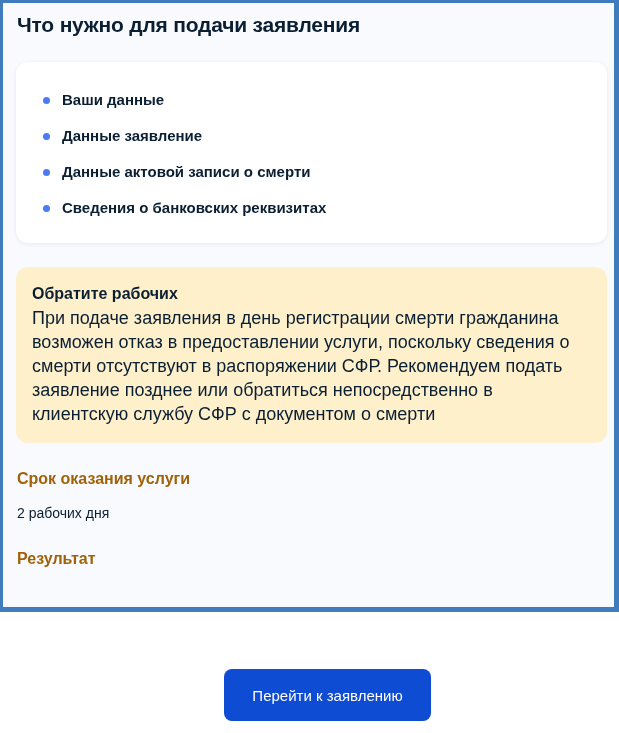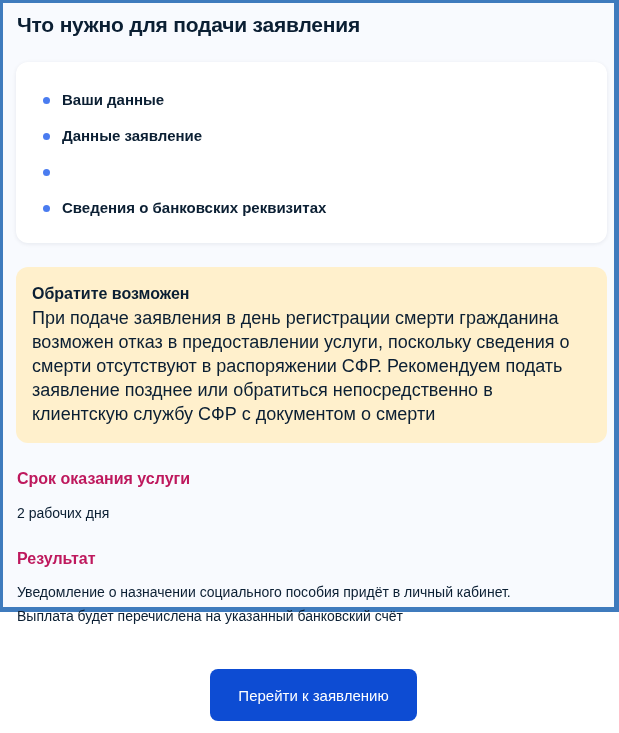--- a/index.html
+++ b/index.html
@@ -94,34 +94,34 @@
     }
     .section {
       position: absolute;
       left: 14px;
       width: 590px;
     }
     .section-title {
       font-size: 16px;
       font-weight: bold;
       line-height: 20px;
-      color: #be185d;
+      color: #a16207;
     }
     .section-text {
       font-size: 14px;
       line-height: 24px;
       color: #0b1f33;
     }
     .sec-term { top: 466px; }
     .sec-term .section-text { margin-top: 12px; }
     .sec-result { top: 546px; }
     .sec-result .section-text { margin-top: 11px; }
     .cta-button {
       position: absolute;
-      left: 207px;
+      left: 221px;
       top: 666px;
       width: 207px;
       height: 52px;
       background: #0d4cd3;
       color: #ffffff;
       border: none;
       border-radius: 8px;
       font-family: "Liberation Sans", "DejaVu Sans", sans-serif;
       font-size: 15px;
       cursor: pointer;
@@ -140,41 +140,38 @@
       <li class="req-item">
         <span class="req-bullet"></span>
         <span>Ваши данные</span>
       </li>
       <li class="req-item">
         <span class="req-bullet"></span>
         <span>Данные заявление</span>
       </li>
       <li class="req-item">
         <span class="req-bullet"></span>
+        <span>Данные актовой записи о смерти</span>
       </li>
       <li class="req-item">
         <span class="req-bullet"></span>
         <span>Сведения о банковских реквизитах</span>
       </li>
     </ul>
   </div>
 
   <div class="card card-warn">
-    <div class="warn-title">Обратите возможен</div>
+    <div class="warn-title">Обратите рабочих</div>
     <div class="warn-text">При подаче заявления в день регистрации смерти гражданина возможен отказ в предоставлении услуги, поскольку сведения о смерти отсутствуют в распоряжении СФР. Рекомендуем подать заявление позднее или обратиться непосредственно в клиентскую службу СФР с документом о смерти</div>
   </div>
 
   <div class="section sec-term">
     <div class="section-title">Срок оказания услуги</div>
     <div class="section-text">2 рабочих дня</div>
   </div>
 
   <div class="section sec-result">
     <div class="section-title">Результат</div>
-    <div class="section-text">
-      <div>Уведомление о назначении социального пособия придёт в личный кабинет.</div>
-      <div>Выплата будет перечислена на указанный банковский счёт</div>
-    </div>
   </div>
 
   <button class="cta-button">Перейти к заявлению</button>
 
 </div>
 
 </body></html>

